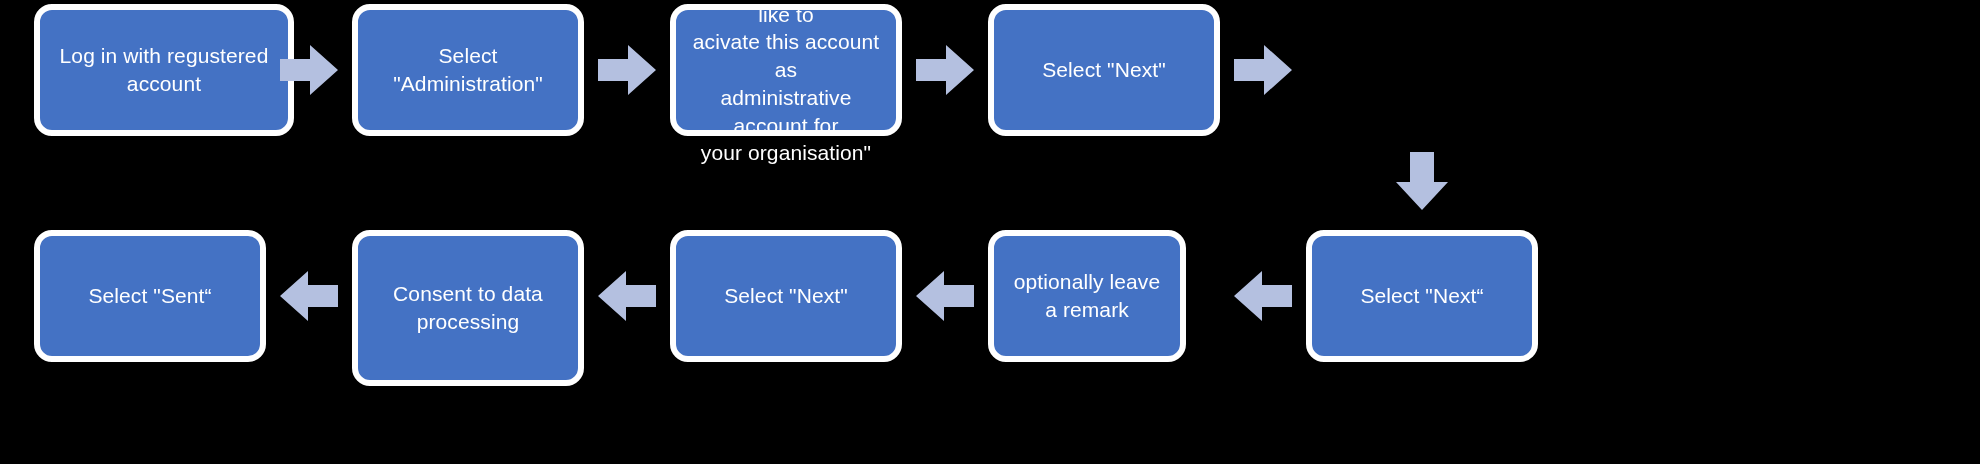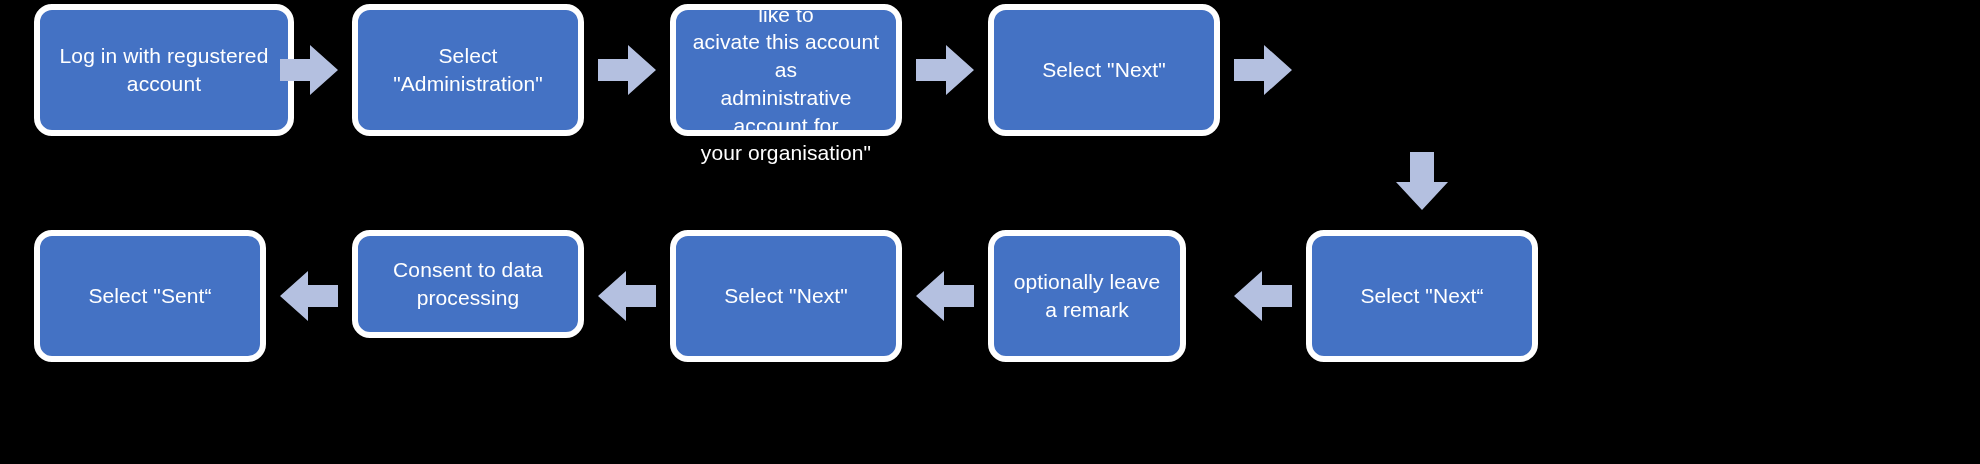--- a/index.html
+++ b/index.html
@@ -128,21 +128,21 @@
   <div class="node" style="left:670px; top:230px; width:232px; height:132px;">
     <span class="label">Select "Next"</span>
   </div>
 
   <div class="arrow" style="left:598px; top:271px; width:58px; height:50px;">
     <svg width="58" height="50" viewBox="0 0 58 50" aria-hidden="true">
       <polygon points="58,14 28,14 28,0 0,25 28,50 28,36 58,36" fill="#B4C0E0"></polygon>
     </svg>
   </div>
 
-  <div class="node" style="left:352px; top:230px; width:232px; height:108px;">
+  <div class="node" style="left:352px; top:230px; width:232px; height:156px;">
     <span class="label">Consent to data
 processing</span>
   </div>
 
   <div class="arrow" style="left:280px; top:271px; width:58px; height:50px;">
     <svg width="58" height="50" viewBox="0 0 58 50" aria-hidden="true">
       <polygon points="58,14 28,14 28,0 0,25 28,50 28,36 58,36" fill="#B4C0E0"></polygon>
     </svg>
   </div>
 

